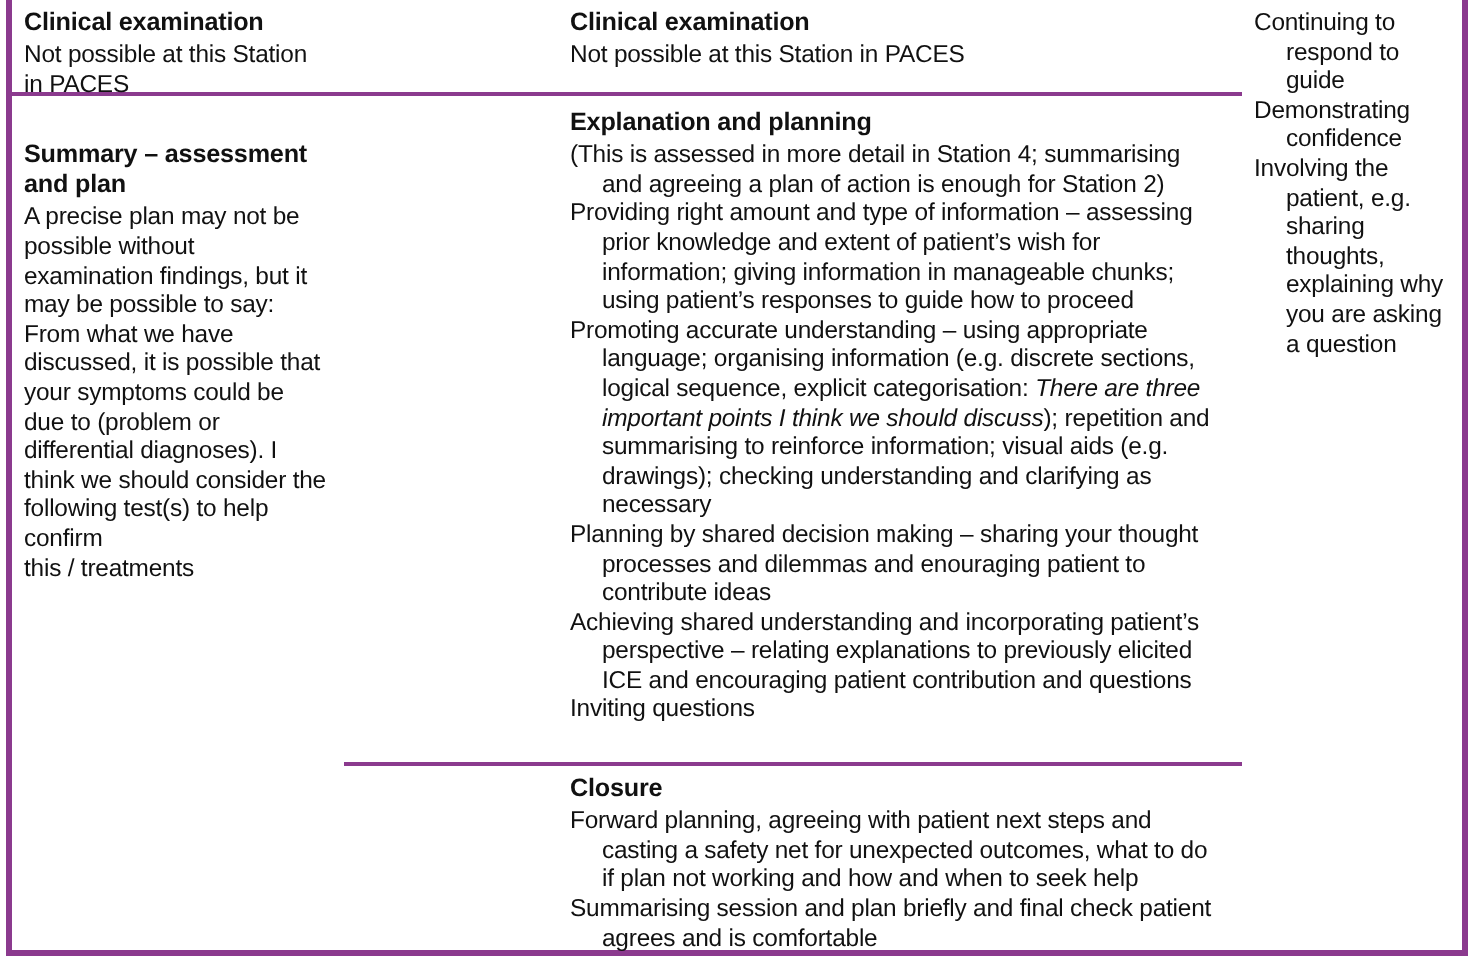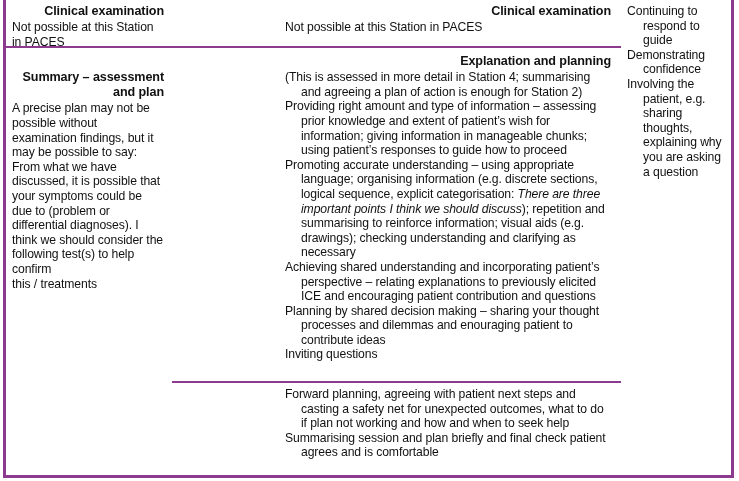--- a/index.html
+++ b/index.html
@@ -72,21 +72,20 @@
   .col-right  { left: 627px; width: 100px; }
 
   .block { margin-bottom: 0; }
 
   h3.heading {
     margin: 0 0 1px 0;
     font-size: 12.6px;
     font-weight: bold;
     line-height: 15.2px;
     letter-spacing: -0.1px;
-    text-align: right;
   }
   p.body {
     margin: 0;
     font-size: 12.2px;
     line-height: 14.6px;
     letter-spacing: -0.1px;
   }
   p.body.italic { }
   
   p.hang {
@@ -152,30 +151,31 @@
   <div class="col col-mid pos-mm">
     <div class="block">
       <h3 class="heading">Explanation and planning</h3>
 
       <p class="hang">(This is assessed in more detail in Station 4; summarising and agreeing a plan of action is enough for Station 2)</p>
 
       <p class="hang">Providing right amount and type of information – assessing prior knowledge and extent of patient’s wish for information; giving information in manageable chunks; using patient’s responses to guide how to proceed</p>
 
       <p class="hang"><span>Promoting accurate understanding – using appropriate language; organising information (e.g. discrete sections, logical sequence, explicit categorisation: </span><em class="inline">There are three important points I think we should discuss</em><span>); repetition and summarising to reinforce information; visual aids (e.g. drawings); checking understanding and clarifying as necessary</span></p>
 
+      <p class="hang">Planning by shared decision making – sharing your thought processes and dilemmas and enouraging patient to contribute ideas</p>
+
       <p class="hang">Achieving shared understanding and incorporating patient’s perspective – relating explanations to previously elicited ICE and encouraging patient contribution and questions</p>
-
-      <p class="hang">Planning by shared decision making – sharing your thought processes and dilemmas and enouraging patient to contribute ideas</p>
 
       <p class="hang">Inviting questions</p>
     </div>
   </div>
 
   <div class="col col-mid pos-cm">
     <div class="block">
+      <h3 class="heading">Closure</h3>
       <p class="hang">Forward planning, agreeing with patient next steps and casting a safety net for unexpected outcomes, what to do if plan not working and how and when to seek help</p>
       <p class="hang">Summarising session and plan briefly and final check patient agrees and is comfortable</p>
     </div>
   </div>
 
   <div class="col col-right pos-tr">
     <p class="hang-r">Continuing to respond to guide</p>
     <p class="hang-r">Demonstrating confidence</p>
     <p class="hang-r">Involving the patient, e.g. sharing thoughts, explaining why you are asking a question</p>
   </div>

